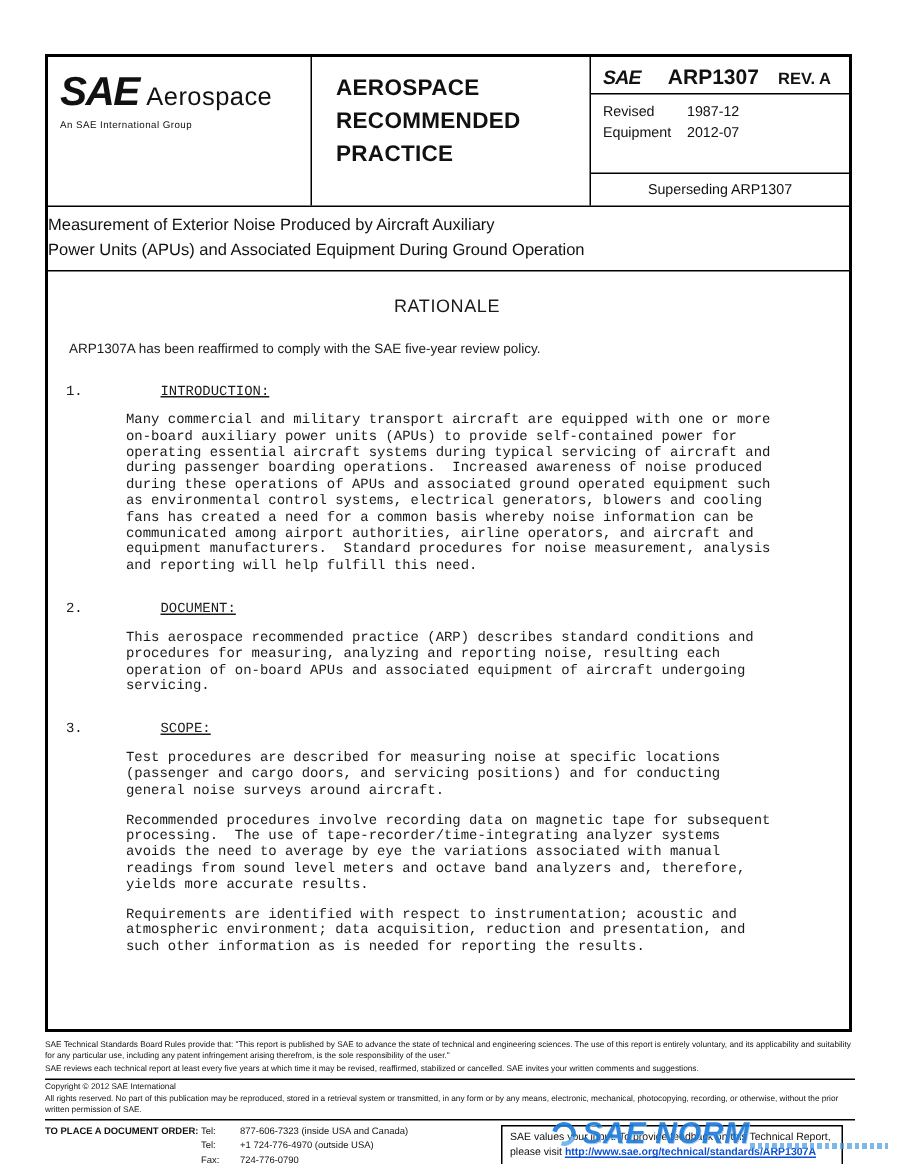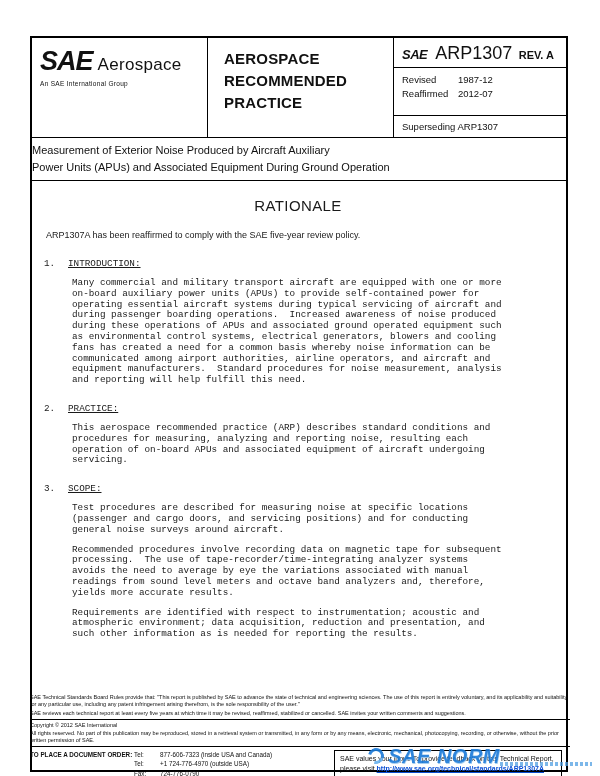--- a/index.html
+++ b/index.html
@@ -3,67 +3,67 @@
 <meta charset="utf-8">
 <style>
   * { margin:0; padding:0; box-sizing:border-box; }
   body { background:#e8e8e8; font-family:"Liberation Sans", sans-serif; }
   .page {
     position:relative; width:600px; height:776px; margin:0 auto;
     background:#ffffff; color:#111; overflow:hidden;
   }
   
   .doc-frame {
-    position:absolute; left:30px; top:36px; width:538px; height:736px;
+    position:absolute; left:30px; top:36px; width:538px; height:652px;
     border:2px solid #000;
   }
   .hdr { display:flex; border-bottom:1.5px solid #000; height:100px; }
   .logo-cell { width:176px; border-right:1.5px solid #000; padding:8px 6px 4px 8px; }
   .sae-logo-row { display:flex; align-items:baseline; }
   .sae-big { font-size:27px; font-weight:bold; font-style:italic; letter-spacing:-1px; }
   .aero { font-size:17px; margin-left:5px; letter-spacing:0.3px; }
   .tagline { font-size:6.5px; margin-top:3px; letter-spacing:0.3px; }
   .type-cell {
     width:186px; border-right:1.5px solid #000; padding:10px 0 0 16px;
     font-weight:bold; font-size:15px; line-height:1.45; letter-spacing:0.2px;
     white-space:pre-line;
   }
   .meta-cell { flex:1; display:flex; flex-direction:column; }
   .meta-top {
     display:flex; align-items:baseline; padding:5px 8px 3px 8px;
     border-bottom:1.5px solid #000;
   }
   .sae-mark { font-size:13px; font-weight:bold; font-style:italic; letter-spacing:-0.5px; }
-  .doc-num { font-size:18px; font-weight:normal; margin-left:8px; }
+  .doc-num { font-size:14px; font-weight:bold; margin-left:18px; }
   .rev { font-size:11px; font-weight:bold; margin-left:auto; padding-right:4px; }
   .dates { padding:5px 8px 4px 8px; font-size:9.5px; line-height:1.45; flex:1; }
   .date-row { display:flex; }
   .date-row .dl { width:56px; }
   .superseding {
-    border-top:1.5px solid #000; padding:5px 8px; font-size:9.5px;
+    border-top:1.5px solid #000; padding:5px 8px; font-size:9.5px;text-align:center;
   }
   .title-bar {
     border-bottom:1.5px solid #000; font-size:11px;
     padding:4px 0; line-height:1.55; white-space:pre-line;
   }
   
   .body-area { padding:14px 14px 0 12px; font-family:"Liberation Mono", monospace; font-size:9.3px; color:#1a1a1a; }
   .rationale-head {
-    font-family:"Liberation Sans", sans-serif; font-size:15px; text-align:center;
+    font-family:"Liberation Sans", sans-serif; font-size:12px; text-align:center;
     margin:2px 0 16px 0; letter-spacing:0.4px;
   }
   .rationale-text {
     font-family:"Liberation Sans", sans-serif; font-size:9px; margin:0 0 18px 2px;
   }
   .sec { margin-bottom:17px; }
   .sec-head { display:flex; }
   .sec-num { width:24px; }
-  .sec-title { text-decoration:underline; }
+  .sec-title { text-decoration:underline;margin-left:39px; }
   .sec-para {
-    margin:9px 0 0 28px; white-space:pre-wrap; line-height:10.8px;
+    margin:9px 0 0 40px; white-space:pre-wrap; line-height:10.8px;
   }
   
   .footer { position:absolute; left:30px; top:694px; width:540px; font-size:5.5px; line-height:1.3; color:#111; }
   .legal { margin-bottom:2px; }
   .rule { border-top:0.8px solid #000; margin:2px 0; }
   .rights-block { margin-bottom:2px; }
   .order-area { display:flex; margin-top:3px; }
   .order-left { width:300px; }
   .order-row { display:flex; }
   .order-label { width:104px; font-weight:bold; font-size:6.3px; line-height:1.5; }
@@ -122,21 +122,21 @@
           <span class="sae-mark">SAE</span>
           <span class="doc-num">ARP1307</span>
           <span class="rev">REV. A</span>
         </div>
         <div class="dates">
           <div class="date-row">
             <span class="dl">Revised</span>
             <span>1987-12</span>
           </div>
           <div class="date-row">
-            <span class="dl">Reaffirmed</span>
+            <span class="dl">Equipment</span>
             <span>2012-07</span>
           </div>
         </div>
         <div class="superseding">Superseding ARP1307</div>
       </div>
     </div>
 
     <div class="title-bar">Measurement of Exterior Noise Produced by Aircraft Auxiliary
 Power Units (APUs) and Associated Equipment During Ground Operation</div>
 
@@ -157,21 +157,21 @@
 as environmental control systems, electrical generators, blowers and cooling
 fans has created a need for a common basis whereby noise information can be
 communicated among airport authorities, airline operators, and aircraft and
 equipment manufacturers.  Standard procedures for noise measurement, analysis
 and reporting will help fulfill this need.</div>
       </div>
 
       <div class="sec">
         <div class="sec-head">
           <span class="sec-num">2.</span>
-          <span class="sec-title">PRACTICE:</span>
+          <span class="sec-title">DOCUMENT:</span>
         </div>
         <div class="sec-para">This aerospace recommended practice (ARP) describes standard conditions and
 procedures for measuring, analyzing and reporting noise, resulting each
 operation of on-board APUs and associated equipment of aircraft undergoing
 servicing.</div>
       </div>
 
       <div class="sec">
         <div class="sec-head">
           <span class="sec-num">3.</span>

